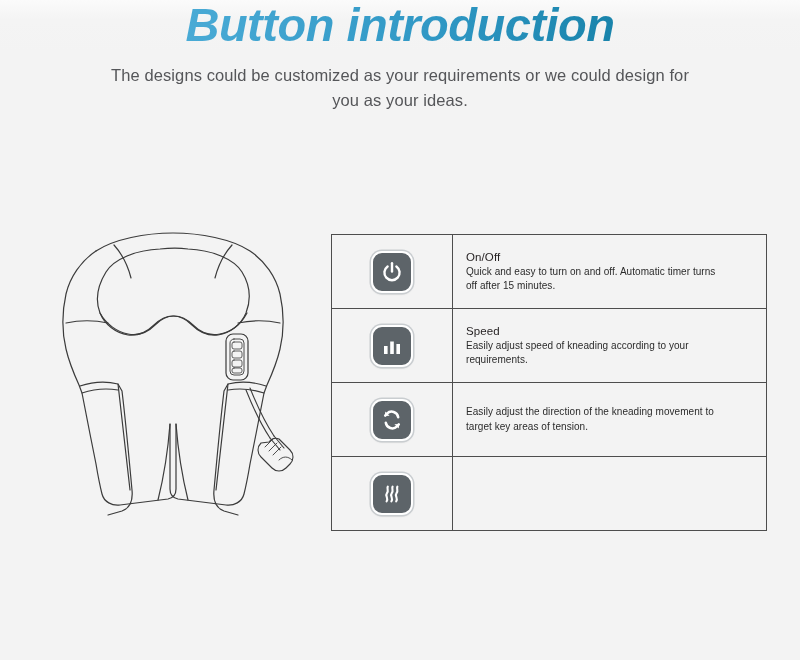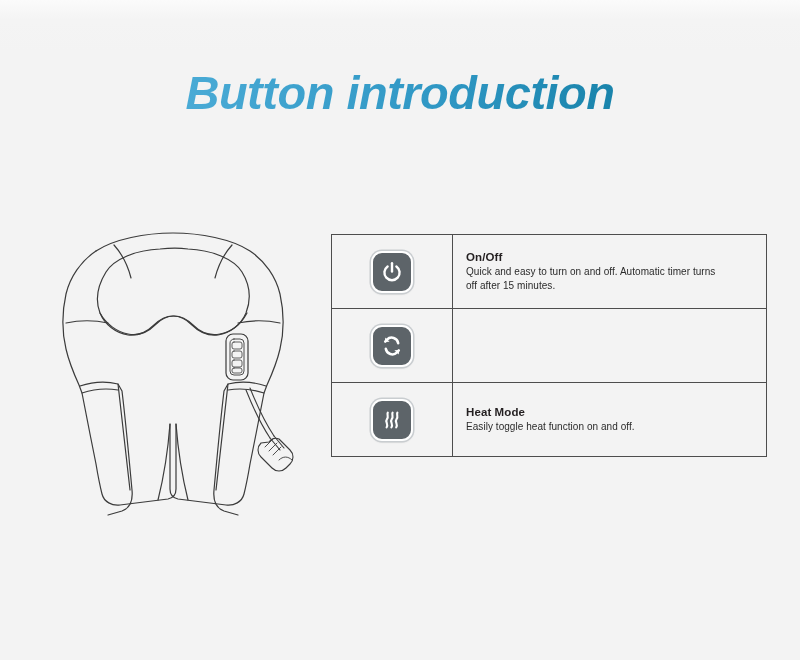--- a/index.html
+++ b/index.html
@@ -20,21 +20,20 @@
     height: 660px;
     background: linear-gradient(180deg, #fbfbfb 0%, #f4f4f4 3%, #f3f3f3 8%, #f3f3f3 100%);
   }
 
   
   #header {
     position: absolute;
     top: 0;
     left: 0;
     width: 800px;
-    padding-top: 68px;
     text-align: center;
   }
   #page-title {
     margin: 0;
     font-family: "Liberation Sans", sans-serif;
     font-size: 47px;
     font-weight: bold;
     font-style: italic;
     letter-spacing: -0.5px;
     line-height: 1.05;
@@ -95,21 +94,21 @@
   .feature-text-cell {
     flex: 1 1 auto;
     padding: 8px 14px 8px 13px;
     display: flex;
     flex-direction: column;
     justify-content: center;
     box-sizing: border-box;
   }
   .feature-title {
     font-size: 11.5px;
-    font-weight: bold;
+    font-weight: normal;
     color: #231f20;
     line-height: 1.35;
     letter-spacing: 0.1px;
   }
   .feature-desc {
     font-size: 10px;
     color: #2b2b2b;
     line-height: 1.42;
     letter-spacing: 0.05px;
     max-width: 262px;
@@ -130,20 +129,21 @@
   }
   .icon-button svg { display: block; }
 </style>
 </head>
 <body>
 
 <div id="page">
 
   <div id="header">
     <h1 id="page-title">Button introduction</h1>
+    <p id="page-subtitle">The designs could be customized as your requirements or we could design for you as your ideas.</p>
   </div>
 
   <div id="product-illustration">
     <svg viewBox="0 0 310 300" xmlns="http://www.w3.org/2000/svg" fill="none" stroke="#3b3b3b" stroke-width="1.2" stroke-linecap="round" stroke-linejoin="round">
 
       <g>
         <path d="M78,23 C96,11 128,5 155,5 C182,5 214,11 232,23
                  C247,33 258,49 262,66
                  C266,84 266,104 262,121
                  C259,134 254,146 249,157
@@ -260,53 +260,67 @@
             </svg>
           </span>
         </div>
       </div>
       <div class="feature-text-cell">
         <div class="feature-title">On/Off</div>
         <div class="feature-desc">Quick and easy to turn on and off. Automatic timer turns off after 15 minutes.</div>
       </div>
     </div>
 
+    <div class="feature-row">
+      <div class="feature-icon-cell">
+        <div class="icon-button">
+          <span>
+            <svg width="22" height="22" viewBox="0 0 22 22">
+              <rect x="3" y="11" width="3.6" height="8" fill="#ffffff"></rect>
+              <rect x="9.2" y="6.5" width="3.6" height="12.5" fill="#ffffff"></rect>
+              <rect x="15.4" y="9" width="3.6" height="10" fill="#ffffff"></rect>
+            </svg>
+          </span>
+        </div>
+      </div>
+      <div class="feature-text-cell">
+        <div class="feature-title">Speed</div>
+        <div class="feature-desc">Easily adjust speed of kneading according to your requirements.</div>
+      </div>
+    </div>
 
     <div class="feature-row">
       <div class="feature-icon-cell">
         <div class="icon-button">
           <span>
             <svg width="24" height="24" viewBox="0 0 24 24">
               <path d="M18.2 9.2 A6.6 6.6 0 0 0 7.0 5.6 L5.2 7.6" fill="none" stroke="#ffffff" stroke-width="2.5" stroke-linecap="round"></path>
               <path d="M5.2 3.4 L5.0 8.0 L9.6 7.8 Z" fill="#ffffff"></path>
               <path d="M5.8 14.8 A6.6 6.6 0 0 0 17.0 18.4 L18.8 16.4" fill="none" stroke="#ffffff" stroke-width="2.5" stroke-linecap="round"></path>
               <path d="M18.8 20.6 L19.0 16.0 L14.4 16.2 Z" fill="#ffffff"></path>
             </svg>
           </span>
         </div>
       </div>
       <div class="feature-text-cell">
+        <div class="feature-desc">Easily adjust the direction of the kneading movement to target key areas of tension.</div>
       </div>
     </div>
 
     <div class="feature-row">
       <div class="feature-icon-cell">
         <div class="icon-button">
           <span>
             <svg width="24" height="24" viewBox="0 0 24 24">
               <g fill="none" stroke="#ffffff" stroke-width="2.1" stroke-linecap="round">
                 <path d="M6.6 19.4 C9.0 16.4 4.6 14.0 7.0 11.0 C9.0 8.5 6.6 6.6 7.8 4.6"></path>
                 <path d="M11.4 19.4 C13.8 16.4 9.4 14.0 11.8 11.0 C13.8 8.5 11.4 6.6 12.6 4.6"></path>
                 <path d="M16.2 19.4 C18.6 16.4 14.2 14.0 16.6 11.0 C18.6 8.5 16.2 6.6 17.4 4.6"></path>
               </g>
             </svg>
           </span>
         </div>
       </div>
-      <div class="feature-text-cell">
-        <div class="feature-title">Heat Mode</div>
-        <div class="feature-desc">Easily toggle heat function on and off.</div>
-      </div>
     </div>
 
   </div>
 
 </div>
 
 </body></html>

